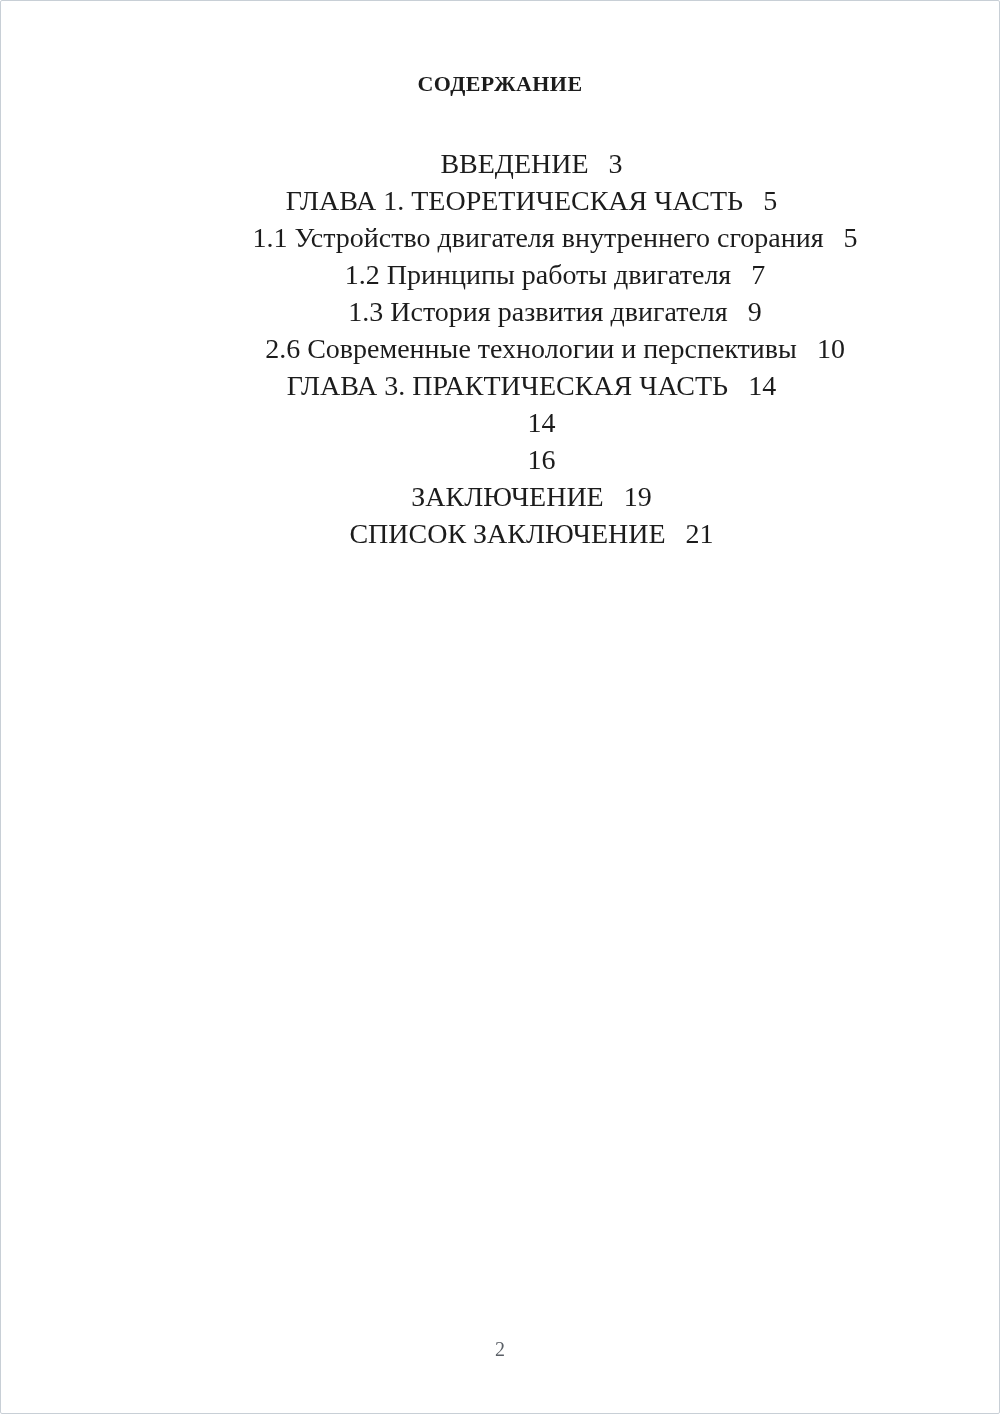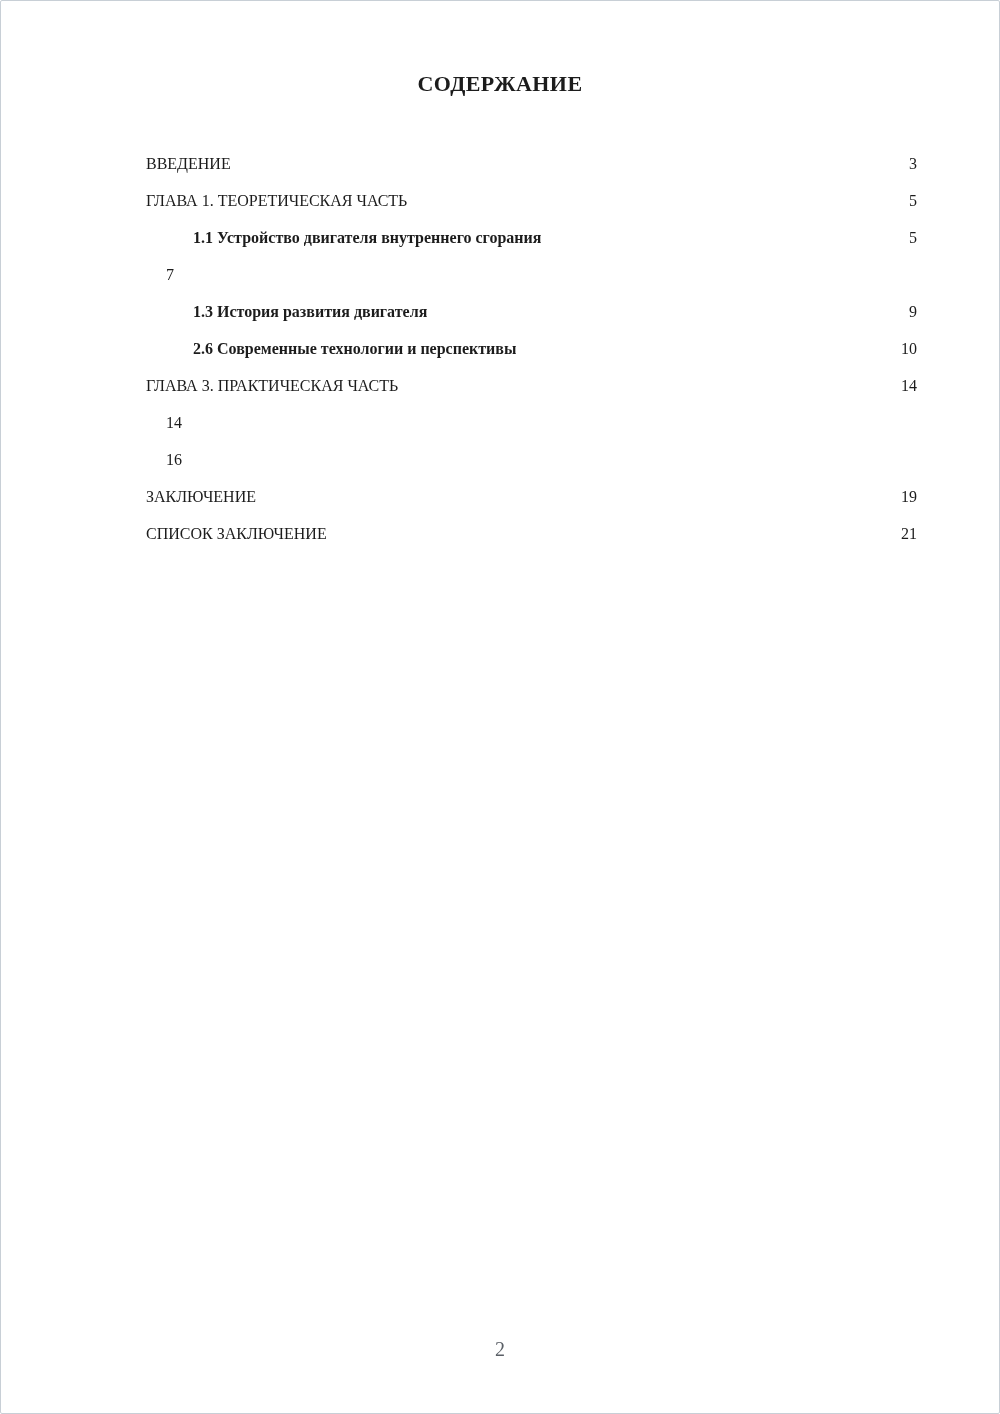--- a/index.html
+++ b/index.html
@@ -27,38 +27,37 @@
     text-align: center;
     font-size: 22px;
     font-weight: bold;
     letter-spacing: 0.4px;
   }
   .toc {
     margin: 48px 82px 0 145px;
   }
   .toc-row {
     display: flex;
-    justify-content: space-between;
+    justify-content: center;
     align-items: baseline;
-    font-size: 16px;
+    font-size: 28px;
     line-height: 37px;
     white-space: nowrap;
   }
   .toc-row .toc-label {
     flex: 0 1 auto;
     overflow: hidden;
   }
   .toc-row .toc-page {
     flex: 0 0 auto;
     padding-left: 20px;
     text-align: right;
   }
   .toc-row.indent-1 .toc-label {
     padding-left: 47px;
-    font-weight: bold;
   }
   .footer-page-number {
     position: absolute;
     left: 0;
     right: 0;
     bottom: 52px;
     text-align: center;
     font-size: 20px;
     color: #5a5f66;
   }
@@ -81,20 +80,21 @@
       <span class="toc-label">ГЛАВА 1. ТЕОРЕТИЧЕСКАЯ ЧАСТЬ</span>
       <span class="toc-page">5</span>
     </div>
 
     <div class="toc-row indent-1">
       <span class="toc-label">1.1 Устройство двигателя внутреннего сгорания</span>
       <span class="toc-page">5</span>
     </div>
 
     <div class="toc-row indent-1">
+      <span class="toc-label">1.2 Принципы работы двигателя</span>
       <span class="toc-page">7</span>
     </div>
 
     <div class="toc-row indent-1">
       <span class="toc-label">1.3 История развития двигателя</span>
       <span class="toc-page">9</span>
     </div>
 
     <div class="toc-row indent-1">
       <span class="toc-label">2.6 Современные технологии и перспективы</span>

